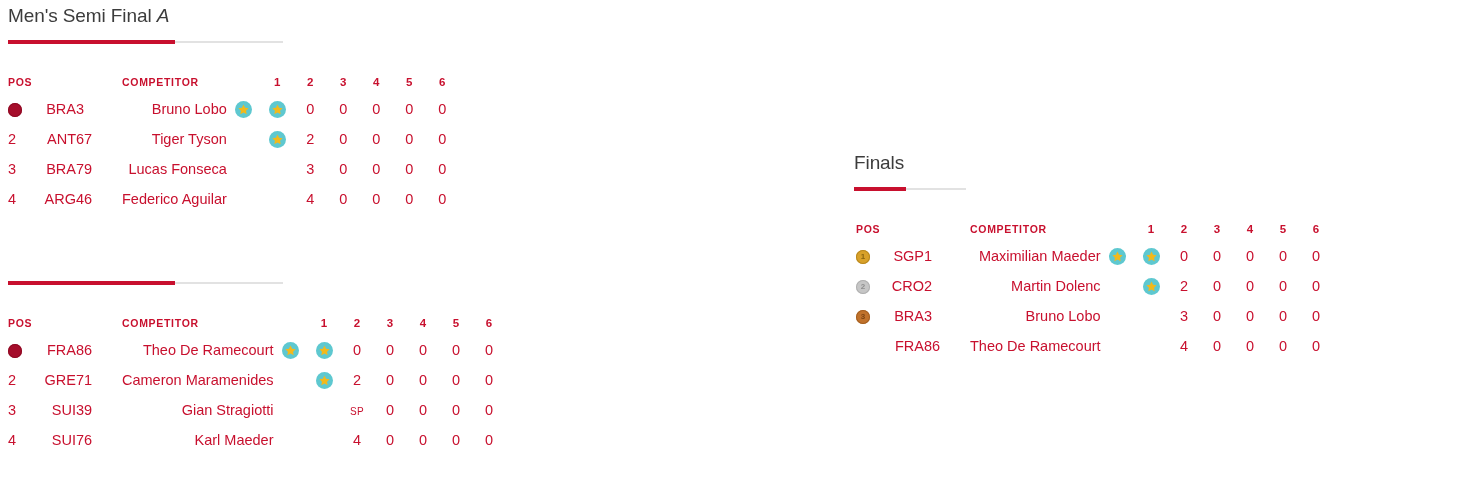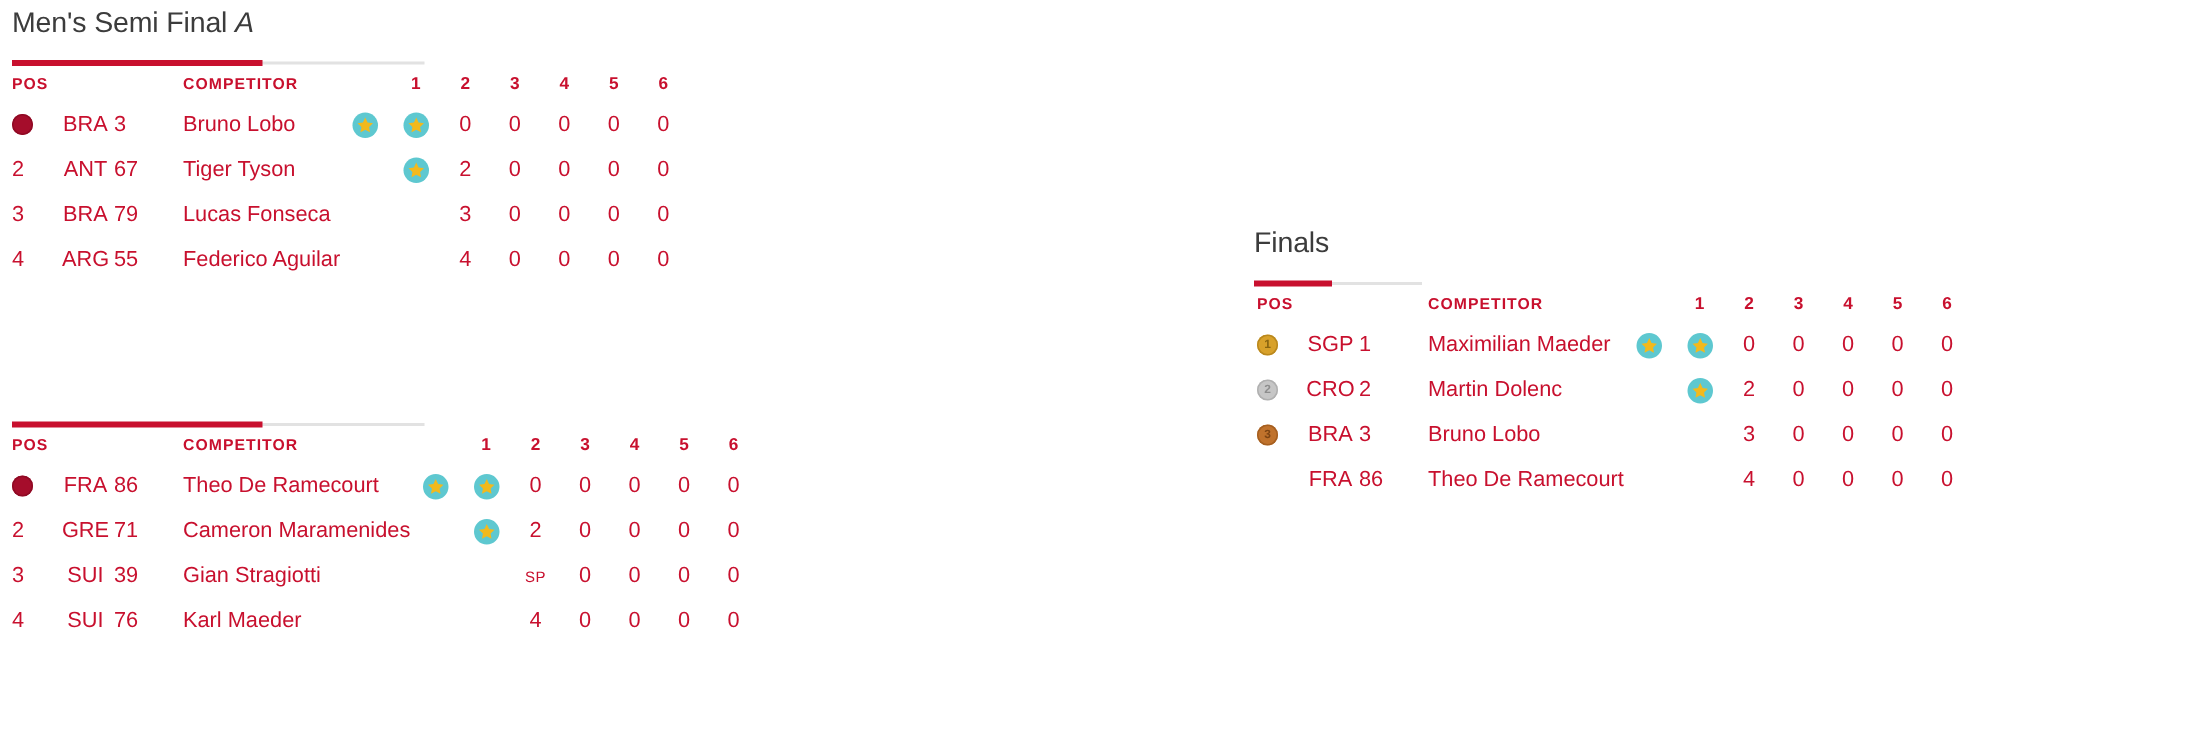--- a/index.html
+++ b/index.html
@@ -45,20 +45,21 @@
     position: absolute;
     left: 0; top: 0;
     height: 4px;
     background: #c8102e;
   }
 
   
   table.results {
     border-collapse: collapse;
     table-layout: fixed;
+    margin-top: 26px;
   }
   table.results th,
   table.results td {
     padding: 0;
     border: 0;
     font-weight: normal;
     vertical-align: middle;
     white-space: nowrap;
   }
 
@@ -77,23 +78,23 @@
   }
 
   table.results tbody tr { height: 30px; }
   table.results tbody td {
     font-size: 14.5px;
     color: #c8102e;
     height: 30px;
   }
 
   td.c-pos      { width: 30px; text-align: left; padding-left: 2px; }
-  td.c-nat      { width: 38px; text-align: center; }
+  td.c-nat      { width: 38px; text-align: right; }
   td.c-sail     { width: 46px; text-align: left; }
-  td.c-name     { text-align: left; padding-right: 10px; }
+  td.c-name     { text-align: right; padding-right: 10px; }
   td.c-pre      { width: 34px; text-align: center; }
   td.c-race     { width: 33px; text-align: center; }
   th.c-pre      { width: 34px; }
   th.c-race     { width: 33px; }
 
   
   .star-badge {
     display: inline-block;
     width: 17px;
     height: 17px;
@@ -198,21 +199,21 @@
           <td class="c-race"><span class="blank"></span></td>
           <td class="c-race">3</td>
           <td class="c-race">0</td>
           <td class="c-race">0</td>
           <td class="c-race">0</td>
           <td class="c-race">0</td>
         </tr>
         <tr>
           <td class="c-pos"><span>4</span></td>
           <td class="c-nat">ARG</td>
-          <td class="c-sail">55</td>
+          <td class="c-sail">46</td>
           <td class="c-name">Federico Aguilar</td>
           <td class="c-pre"><span class="blank"></span></td>
           <td class="c-race"><span class="blank"></span></td>
           <td class="c-race">4</td>
           <td class="c-race">0</td>
           <td class="c-race">0</td>
           <td class="c-race">0</td>
           <td class="c-race">0</td>
         </tr>
       </tbody>
@@ -294,21 +295,21 @@
           <td class="c-race">4</td>
           <td class="c-race">0</td>
           <td class="c-race">0</td>
           <td class="c-race">0</td>
           <td class="c-race">0</td>
         </tr>
       </tbody>
     </table>
   </div>
 
-<div class="panel" id="panel-2" style="left:836px; top:151px; width:600px;">
+<div class="panel" id="panel-2" style="left:854px; top:151px; width:600px;">
     <div class="section-title"><span>Finals</span></div>
     <div class="rule">
       <div class="rule-gray" style="width: 112px;"></div>
       <div class="rule-red" style="width: 52px;"></div>
     </div>
     <table class="results" style="margin-left: 2px;">
       <thead>
         <tr>
           <th colspan="3">POS</th>
           <th>COMPETITOR</th>

